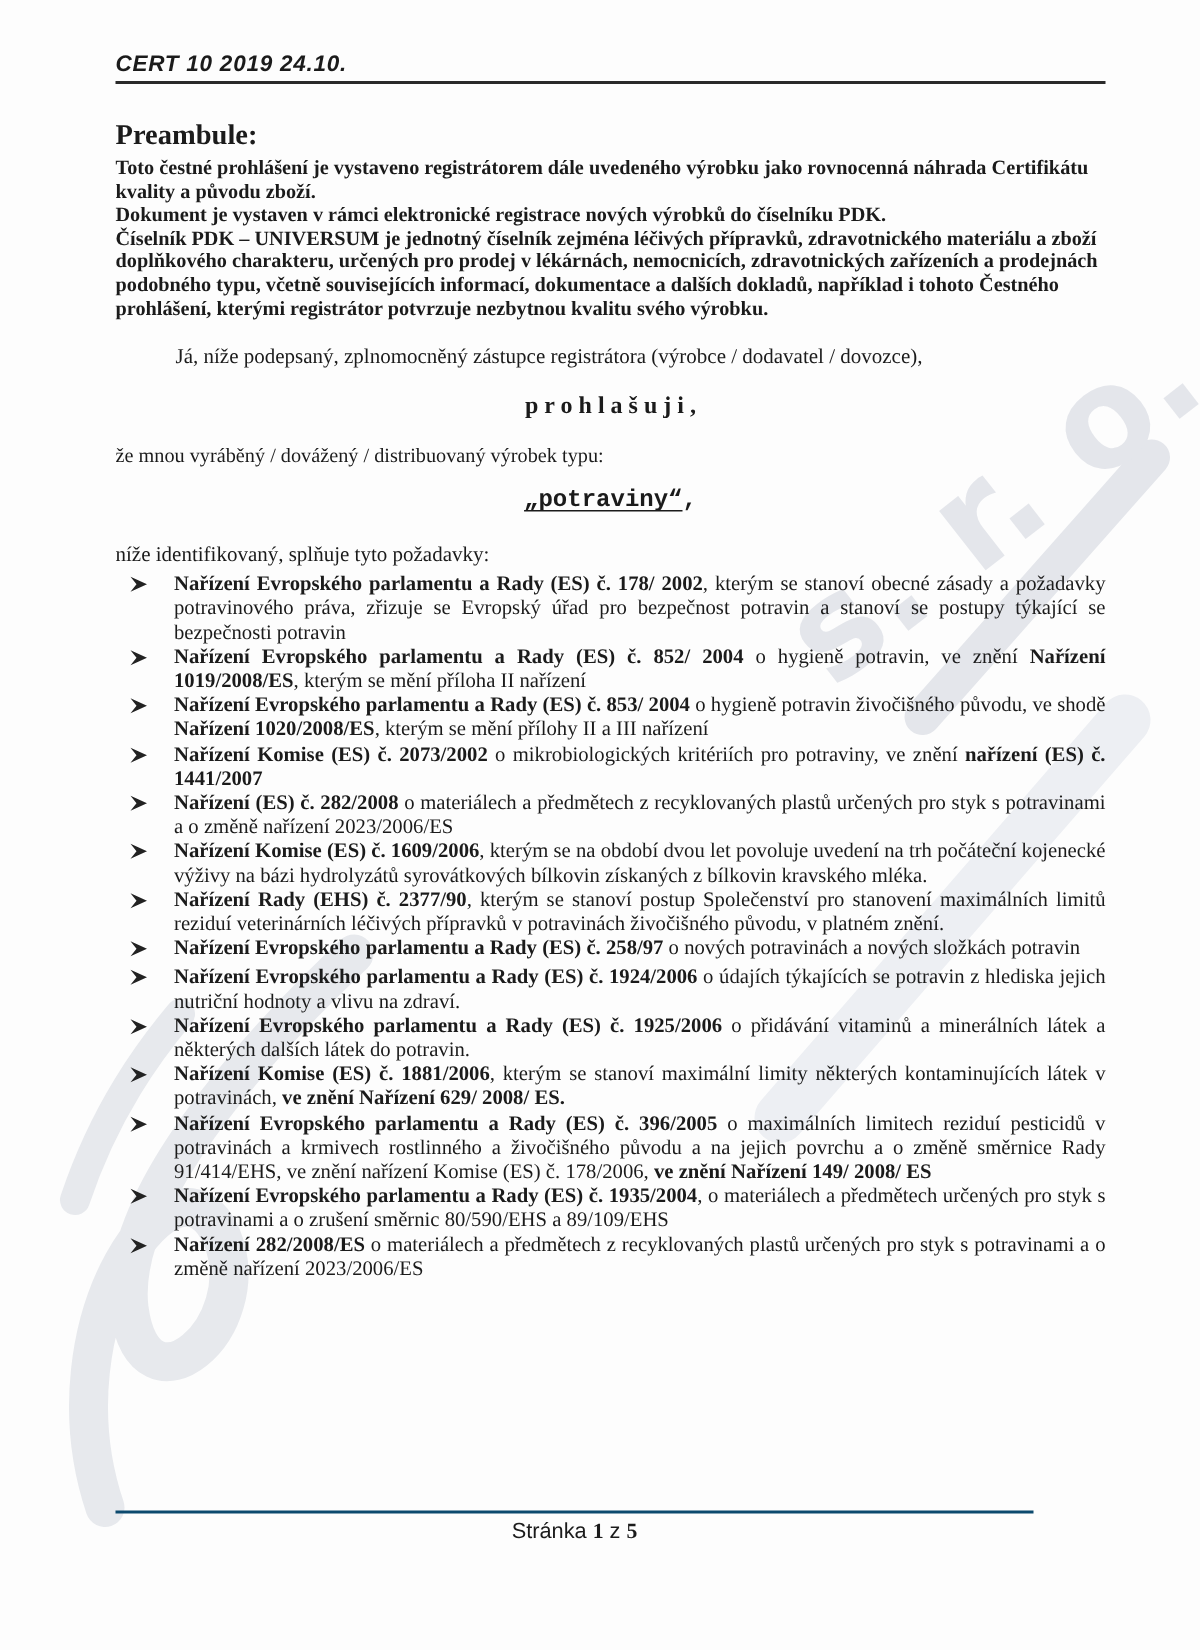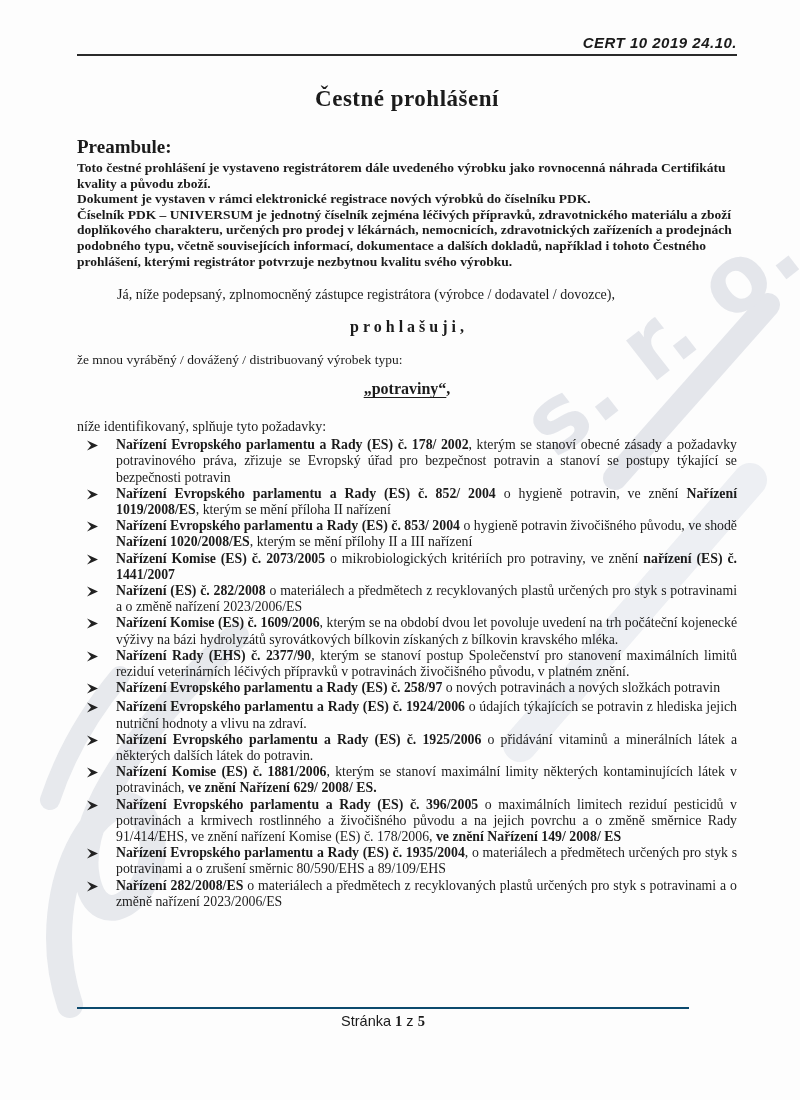--- a/index.html
+++ b/index.html
@@ -18,21 +18,21 @@
   
   .watermark-layer{
     position:absolute;inset:0;z-index:0;pointer-events:none;
   }
   
   .content{
     position:relative;z-index:1;
     padding:34px 63px 0 77px; 
   }
   .doc-header{
-    text-align:right;
+    text-align:left;
     font-family:"Liberation Sans", sans-serif;
     font-style:italic;
     font-weight:bold;
     font-size:15px;
     letter-spacing:.5px;
     padding-bottom:3px;
     border-bottom:2px solid #2a2a2a;
   }
   .title{
     margin-top:30px;
@@ -72,20 +72,21 @@
   }
   .product-line{
     margin-top:16px;
     font-size:13.5px;
   }
   .product-type-line{
     margin-top:12px;
     text-align:center;
     font-size:16px;
     font-weight:bold;
+    font-family:Liberation Mono, monospace;
   }
   .product-type-line .u{
     text-decoration:underline;
     text-underline-offset:3px;
   }
   .req-intro{
     margin-top:21px;
     font-size:14px;
   }
   .req-list{
@@ -139,21 +140,20 @@
 
       <path d="M 70 1005 C 28 880, 118 755, 148 825 C 172 885, 96 950, 86 872 C 78 800, 168 700, 236 636" fill="none" stroke="#e7e9ed" stroke-width="26" stroke-linecap="round"></path>
       <path d="M 50 800 C 70 740, 100 700, 120 676" fill="none" stroke="#e7e9ed" stroke-width="20" stroke-linecap="round"></path>
     </svg>
   </div>
 
   <div class="content">
 
     <div class="doc-header">CERT  10 2019 24.10.</div>
 
-    <div class="title">Čestné prohlášení</div>
 
     <div class="preamble-heading">Preambule:</div>
     <div class="preamble-body" id="preamble-body">
         <p>Toto čestné prohlášení je vystaveno registrátorem dále uvedeného výrobku jako rovnocenná náhrada Certifikátu kvality a původu zboží.</p>
         <p>Dokument je vystaven v rámci elektronické registrace nových výrobků do číselníku PDK.</p>
         <p>Číselník PDK – UNIVERSUM je jednotný číselník zejména léčivých přípravků, zdravotnického materiálu a zboží doplňkového charakteru, určených pro prodej v lékárnách, nemocnicích, zdravotnických zařízeních a prodejnách podobného typu, včetně souvisejících informací, dokumentace a dalších dokladů, například i tohoto Čestného prohlášení, kterými registrátor potvrzuje nezbytnou kvalitu svého výrobku.</p>
       </div>
 
     <div class="intro-line">Já, níže podepsaný, zplnomocněný zástupce registrátora (výrobce / dodavatel / dovozce),</div>
 
@@ -183,21 +183,21 @@
         <div class="li">
           <span class="bullet"><svg width="13" height="13" viewBox="0 0 13 13">
               <path d="M1 1.5 L12 6.5 L1 11.5 L5 6.5 Z" fill="#222"></path>
             </svg></span>
           <span class="li-text"><span class="b">Nařízení Evropského parlamentu a Rady (ES) č. 853/ 2004</span><span> o hygieně potravin živočišného původu, ve shodě </span><span class="b">Nařízení 1020/2008/ES</span><span>, kterým se mění přílohy II a III nařízení</span></span>
         </div>
         <div class="li">
           <span class="bullet"><svg width="13" height="13" viewBox="0 0 13 13">
               <path d="M1 1.5 L12 6.5 L1 11.5 L5 6.5 Z" fill="#222"></path>
             </svg></span>
-          <span class="li-text"><span class="b">Nařízení Komise (ES) č. 2073/2005</span><span> o mikrobiologických kritériích pro potraviny, ve znění </span><span class="b">nařízení (ES) č. 1441/2007</span></span>
+          <span class="li-text"><span class="b">Nařízení Komise (ES) č. 2073/2002</span><span> o mikrobiologických kritériích pro potraviny, ve znění </span><span class="b">nařízení (ES) č. 1441/2007</span></span>
         </div>
         <div class="li">
           <span class="bullet"><svg width="13" height="13" viewBox="0 0 13 13">
               <path d="M1 1.5 L12 6.5 L1 11.5 L5 6.5 Z" fill="#222"></path>
             </svg></span>
           <span class="li-text"><span class="b">Nařízení (ES) č. 282/2008</span><span> o materiálech a předmětech z recyklovaných plastů určených pro styk s potravinami a o změně nařízení 2023/2006/ES</span></span>
         </div>
         <div class="li">
           <span class="bullet"><svg width="13" height="13" viewBox="0 0 13 13">
               <path d="M1 1.5 L12 6.5 L1 11.5 L5 6.5 Z" fill="#222"></path>

